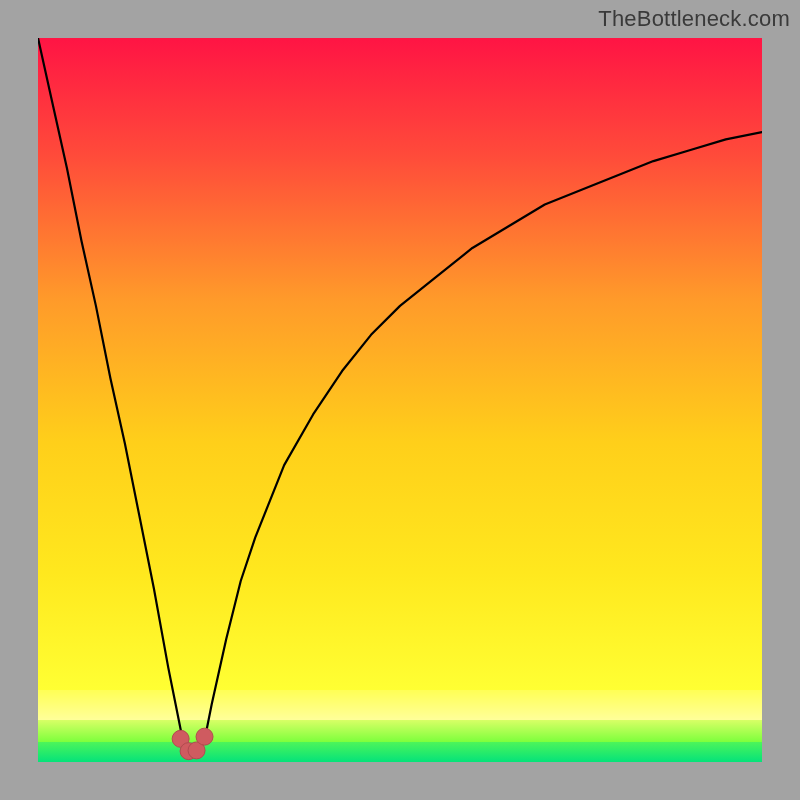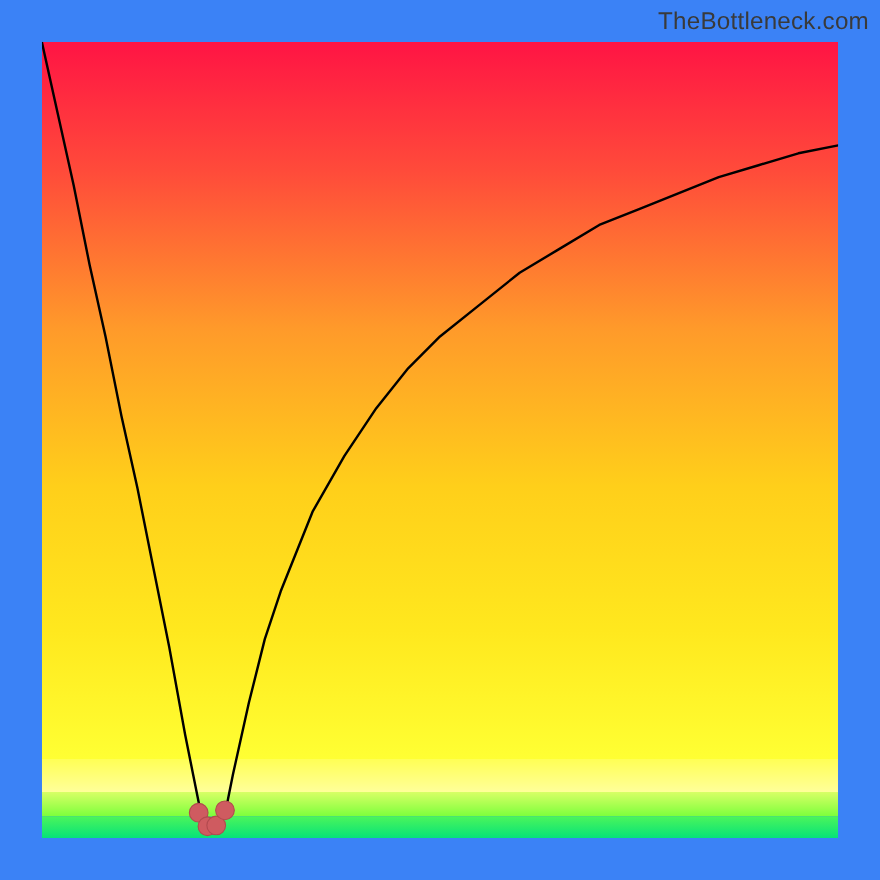--- a/index.html
+++ b/index.html
@@ -10,21 +10,21 @@
     overflow: hidden;
     background: #000;
     font-family: Arial, Helvetica, sans-serif;
   }
   .frame {
     position: absolute;
     left: 0;
     top: 0;
     width: 800px;
     height: 800px;
-    background: #3b82f6;
+    background: #a3a3a3;
   }
   .plot {
     position: absolute;
     left: 38px;
     top: 38px;
     width: 724px;
     height: 724px;
     overflow: hidden;
   }
   svg.bg {

